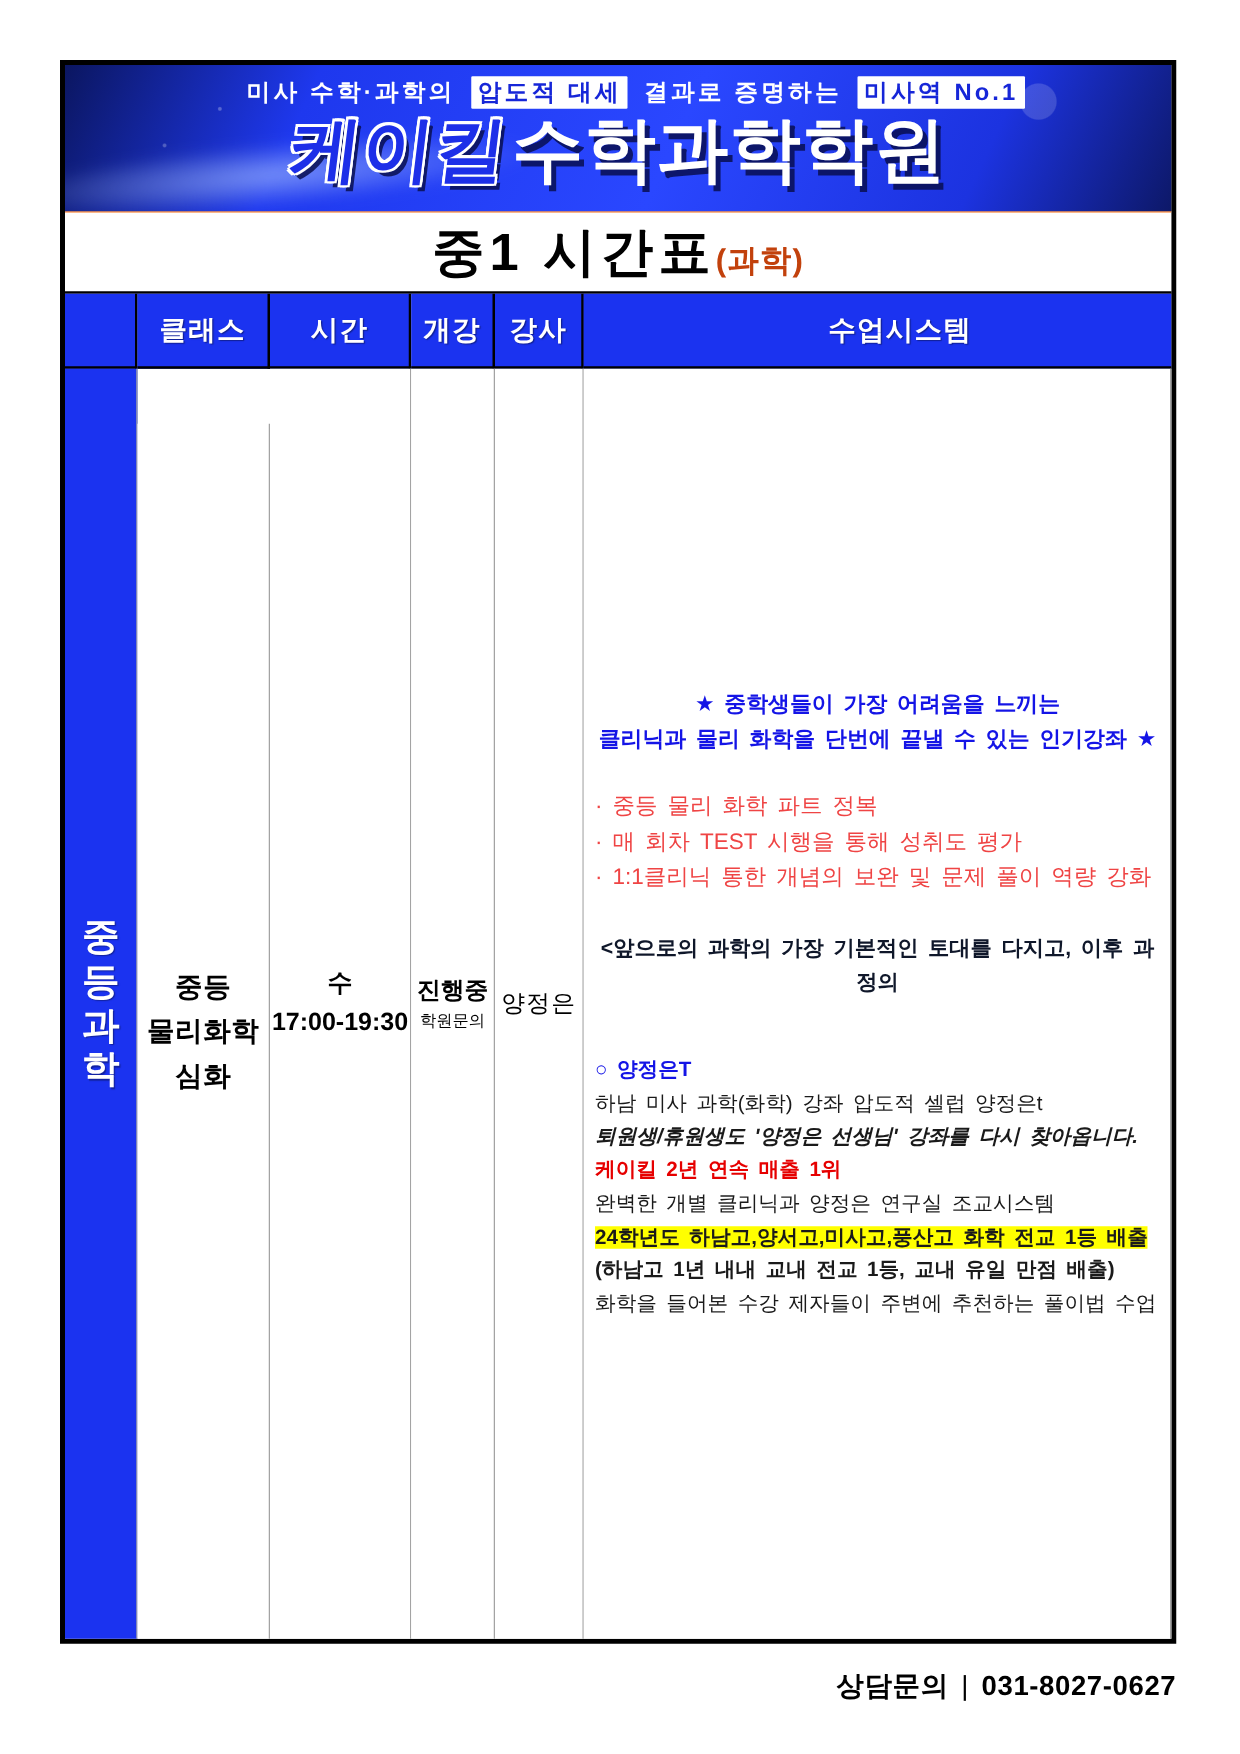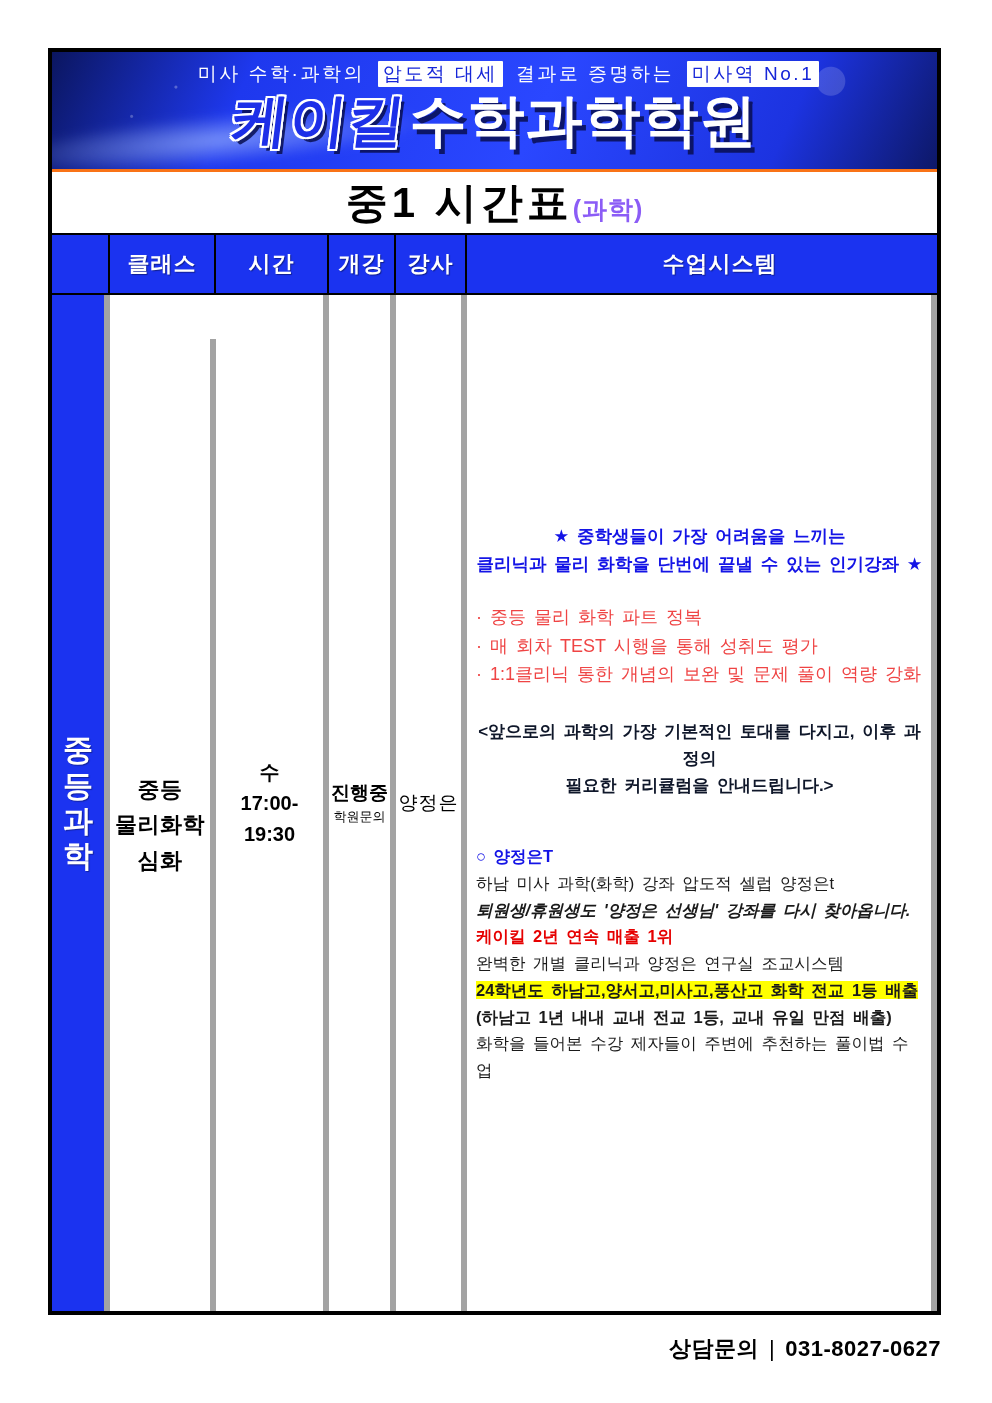--- a/index.html
+++ b/index.html
@@ -22,60 +22,60 @@
       radial-gradient(circle at 88% 25%, rgba(255,255,255,.16) 0 14px, rgba(255,255,255,0) 15px),
       linear-gradient(115deg,#0b1660 0%,#1e38ee 22%,#2a47ff 55%,#1c33e0 82%,#0d1868 100%);
   }
   .banner::before {
     content:""; position:absolute; left:-50px; top:62px; width:430px; height:52px;
     background:radial-gradient(ellipse at center, rgba(170,195,255,.62) 0%, rgba(170,195,255,0) 70%);
     transform:rotate(-5deg); filter:blur(5px);
   }
   .tagline {
     position:relative; z-index:2; margin-top:9px; text-align:center;
-    font-size:19px; font-weight:400; color:#fff; letter-spacing:2.5px; white-space:nowrap;padding-left:33px;
+    font-size:19px; font-weight:700; color:#fff; letter-spacing:2.5px; white-space:nowrap;padding-left:33px;
   }
   .tag-box {
     display:inline-block; background:#fff; color:#1626d8; padding:0 5px; margin:0 5px;
     border-radius:1px; letter-spacing:2.5px;
   }
   .logo-line {
     position:relative; z-index:2; margin-top:2px; text-align:center; white-space:nowrap;
     font-weight:900; font-size:57px; line-height:1.1; letter-spacing:1px;
   }
   .logo-primary {
     display:inline-block; color:#1d2fe8; transform:skewX(-7deg); margin-right:4px;
     text-shadow:-2px -2px 0 #fff,2px -2px 0 #fff,-2px 2px 0 #fff,2px 2px 0 #fff,
                  0 -2px 0 #fff,0 2px 0 #fff,-2px 0 0 #fff,2px 0 0 #fff,5px 5px 0 rgba(8,14,80,.85);
   }
   .logo-secondary { display:inline-block; color:#fff; text-shadow:4px 5px 0 rgba(8,14,80,.85); }
 
   
   .title-row {
-    height:64px; border-top:3px solid #f97316; background:#fff;
+    height:64px; border-top:1px solid #f97316; background:#fff;
     display:flex; align-items:center; justify-content:center; 
   }
   .title-main { font-size:42px; font-weight:800; color:#000; letter-spacing:4px; }
-  .title-sub  { font-size:25px; font-weight:700; color:#8b5cf6; margin-top:14px; letter-spacing:1px; }
+  .title-sub  { font-size:25px; font-weight:700; color:#c2410c; margin-top:14px; letter-spacing:1px; }
 
   
   .grid {
     flex:1; display:grid; border-top:2px solid #000;
     grid-template-columns:58px 106px 113px 67px 71px 1fr;
     grid-template-rows:60px 1fr;
   }
   .hcell {
     background:#1b33f0; color:#fff; font-size:22px; font-weight:700; letter-spacing:1px;
     display:flex; align-items:center; justify-content:center;
     border-right:2px solid #000; border-bottom:2px solid #000;
     text-shadow:1px 1px 1px rgba(0,0,0,.4);
   }
   .no-br { border-right:none;padding-left:36px; }
   .bcell {
-    background:#fff; border-right:6px solid #a3a3a3;
+    background:#fff; border-right:1px solid #a3a3a3;
     display:flex; flex-direction:column; align-items:center; justify-content:center;
     text-align:center; color:#000;
   }
   .cat-cell { background:#1b33f0; }
   .cat-text {
     width:33px; color:#fff; font-size:30px; font-weight:700; line-height:1.18;
     word-break:break-all; text-align:center; text-shadow:1px 1px 1px rgba(0,0,0,.35);
   }
   .class-cell { font-size:22px; font-weight:700; line-height:1.62; letter-spacing:.5px;margin-top:44px; }
   .time-cell  { font-size:20px; font-weight:700; line-height:1.55; }
@@ -167,21 +167,20 @@
         <div>★ 중학생들이 가장 어려움을 느끼는</div>
         <div>클리닉과 물리 화학을 단번에 끝낼 수 있는 인기강좌 ★</div>
       </div>
       <div class="sys-bullets">
         <div>· 중등 물리 화학 파트 정복</div>
         <div>· 매 회차 TEST 시행을 통해 성취도 평가</div>
         <div>· 1:1클리닉 통한 개념의 보완 및 문제 풀이 역량 강화</div>
       </div>
       <div class="sys-quote">
         <div>&lt;앞으로의 과학의 가장 기본적인 토대를 다지고, 이후 과정의</div>
-        <div>필요한 커리큘럼을 안내드립니다.&gt;</div>
       </div>
       <div class="sys-teacher">
         <div class="t-head">○ 양정은T</div>
         <div>하남 미사 과학(화학) 강좌 압도적 셀럽 양정은t</div>
         <div class="t-italic">퇴원생/휴원생도 '양정은 선생님' 강좌를 다시 찾아옵니다.</div>
         <div class="t-red">케이킬 2년 연속 매출 1위</div>
         <div>완벽한 개별 클리닉과 양정은 연구실 조교시스템</div>
         <div class="t-hl-wrap"><span class="t-hl">24학년도 하남고,양서고,미사고,풍산고 화학 전교 1등 배출</span></div>
         <div class="t-bold">(하남고 1년 내내 교내 전교 1등, 교내 유일 만점 배출)</div>
         <div>화학을 들어본 수강 제자들이 주변에 추천하는 풀이법 수업</div>

